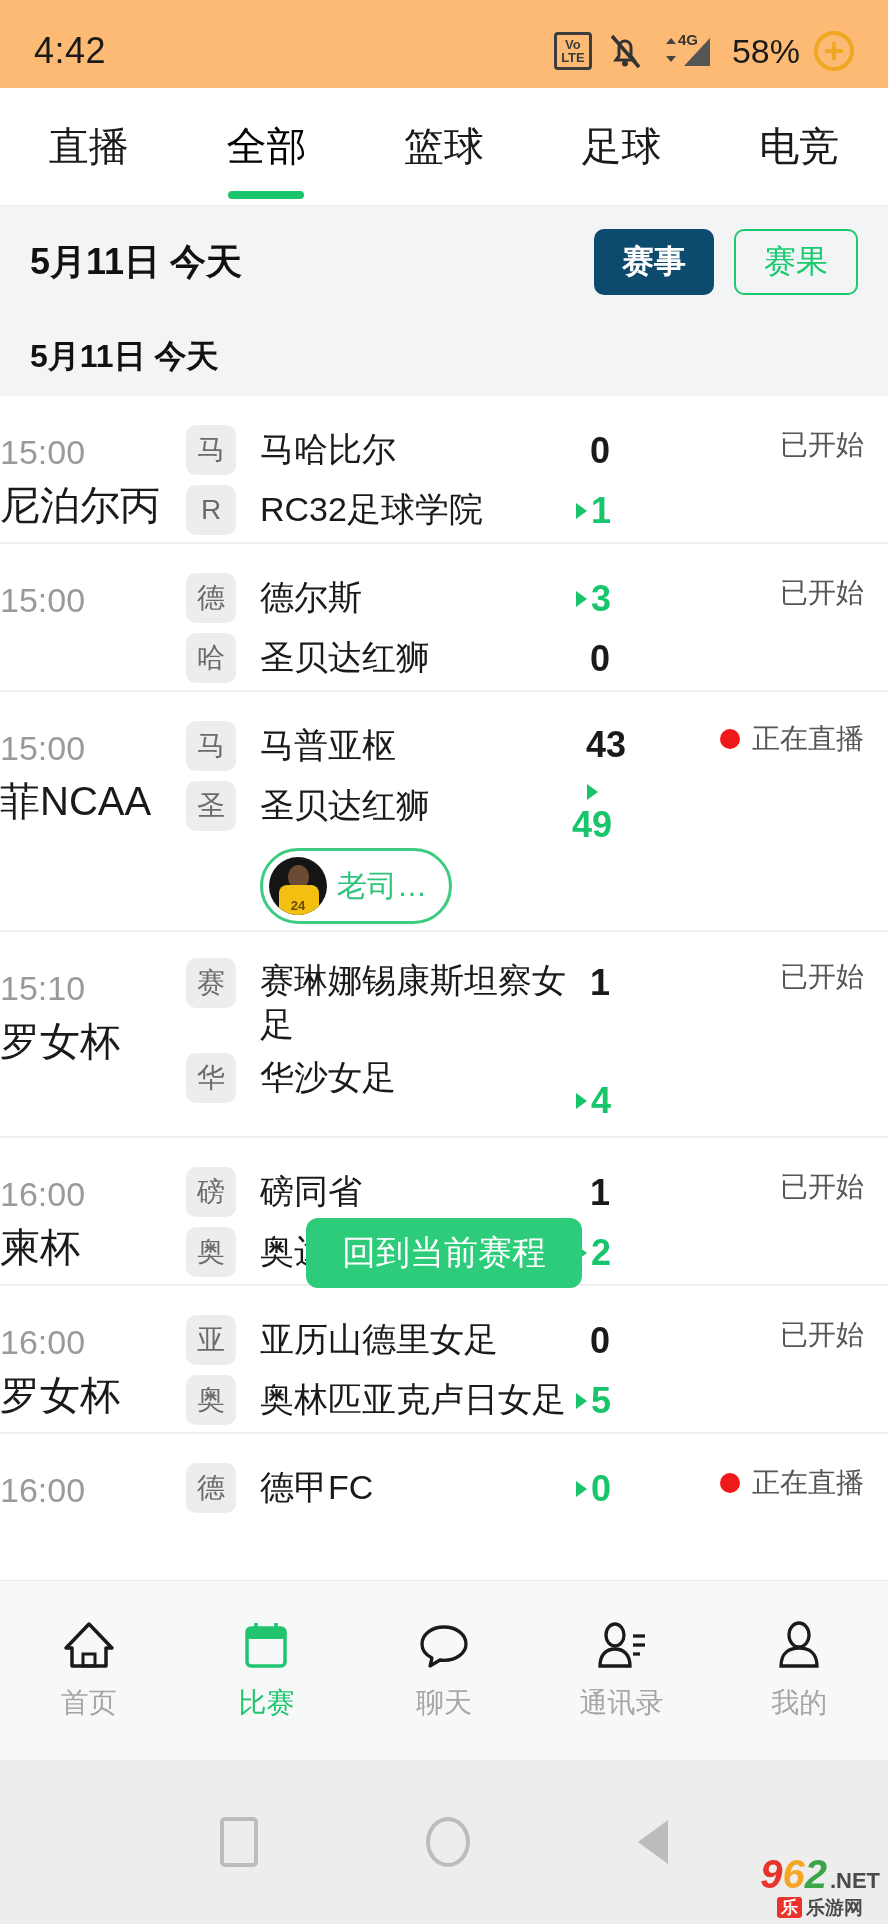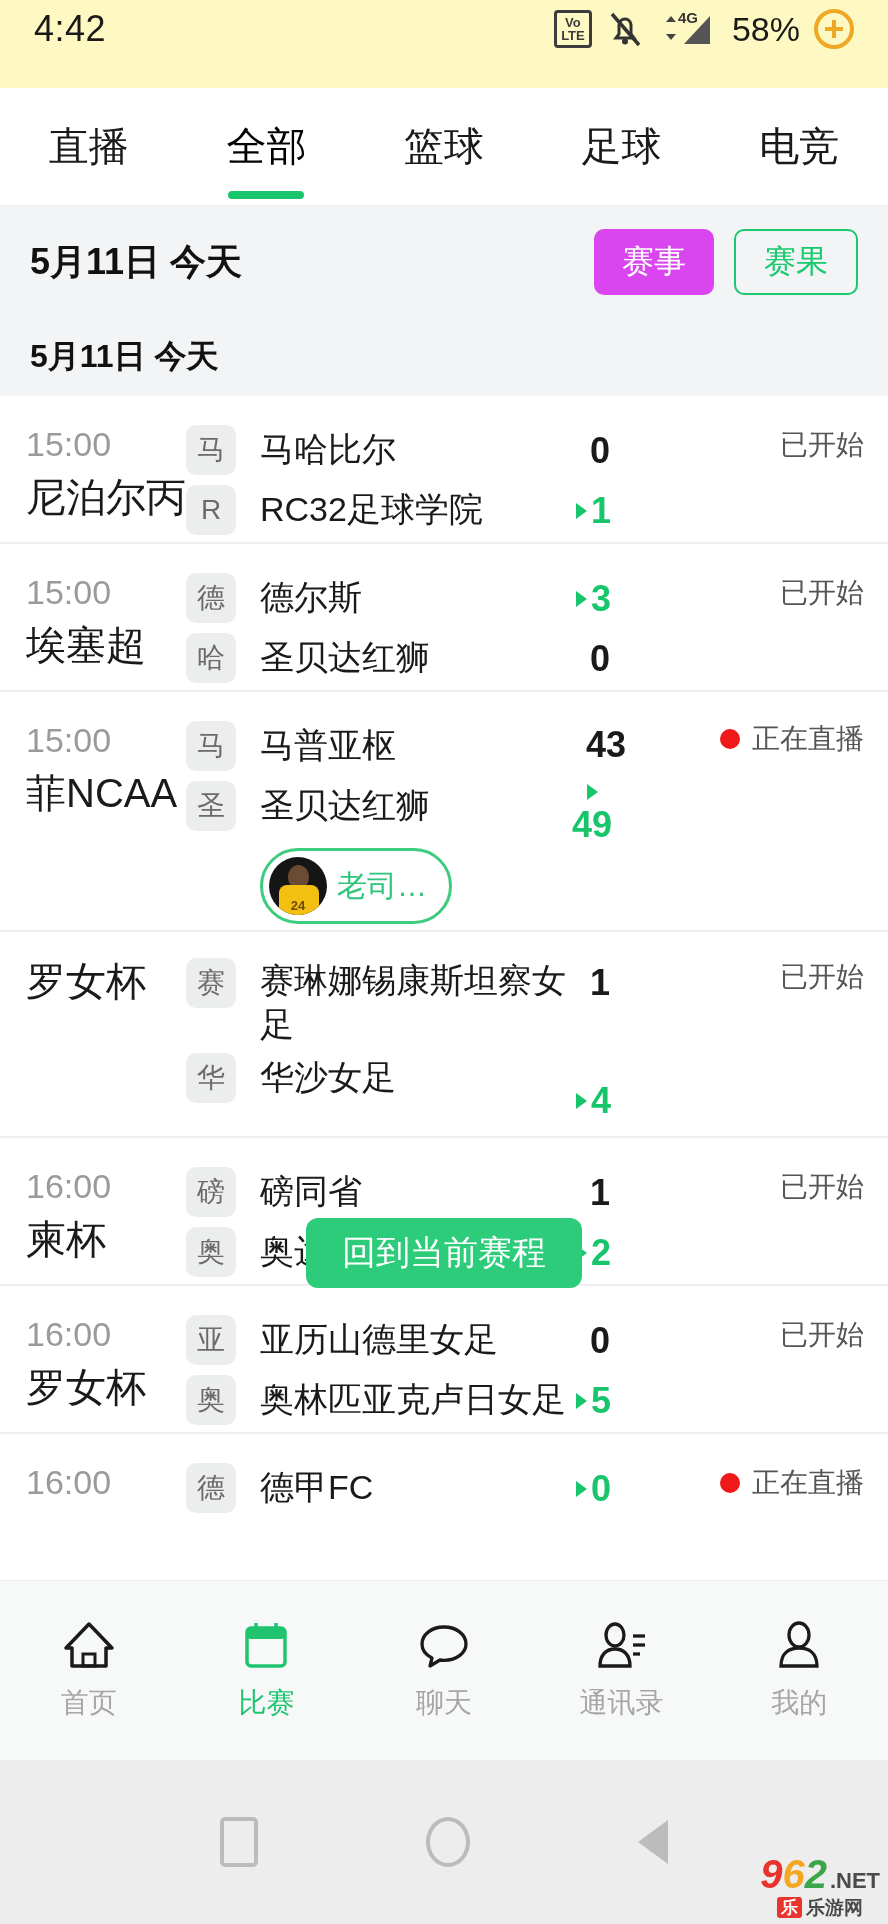--- a/index.html
+++ b/index.html
@@ -6,22 +6,22 @@
   html, body {
     width: 888px; height: 1924px;
     font-family: "Liberation Sans", "DejaVu Sans", sans-serif;
     background: #ffffff;
     overflow: hidden;
   }
   .phone { position: relative; width: 888px; height: 1924px; background:#fff; }
 
   
   .statusbar {
-    height: 88px; display: flex; align-items: flex-start;
-    padding: 8px 34px; background: #fef9c3;
+    height: 88px; display: flex; align-items: flex-end;
+    padding: 16px 34px; background: #fdba74;
   }
   .sb-time { font-size: 36px; color: #1a1a1a; letter-spacing: .5px; }
   .sb-right { margin-left: auto; display: flex; align-items: center; gap: 14px; }
   .volte {
     border: 3px solid #3c3c3c; border-radius: 4px; color:#3c3c3c;
     font-size: 13px; line-height: 13px; font-weight: bold;
     padding: 3px 3px; text-align: center; width: 38px;
   }
   .volte b { display:block; font-size: 13px; }
   .icon-svg { display:block; }
@@ -58,35 +58,35 @@
   .datebar {
     height: 112px; background: #f2f4f5; display:flex; align-items:center;
     padding: 0 30px;
   }
   .datebar-title { font-size: 36px; font-weight: bold; color:#111; }
   .datebar-btns { margin-left:auto; display:flex; gap: 20px; }
   .btn-pill {
     font-size: 32px; padding: 0 28px; height: 66px; border-radius: 10px;
     display:flex; align-items:center; justify-content:center;
   }
-  .btn-fill { background:#d946ef; color:#fff; }
+  .btn-fill { background:#0c4a6e; color:#fff;font-weight:bold; }
   .btn-outline { background:transparent; color:#1bc96f; border:2px solid #1bc96f; }
 
   .subdate {
     height: 78px; background:#f2f4f5; display:flex; align-items:center;
     padding: 0 30px; font-size: 32px; font-weight: bold; color:#111;
   }
 
   
   .list { background:#fff; }
   .match {
     display:flex; padding: 22px 0 22px 0; border-bottom: 2px solid #efefef;
     position: relative;
   }
-  .m-left { width: 186px; padding-left: 26px; flex-shrink:0; }
+  .m-left { width: 186px; flex-shrink:0;margin-top:8px; }
   .m-time { font-size: 34px; color:#9a9a9a; line-height: 52px; }
   .m-league { font-size: 40px; color:#1a1a1a; line-height: 54px; }
   .m-mid { flex: 1; min-width: 0; }
   .team-row {
     display:flex; align-items:center; min-height: 56px; margin: 4px 0;
   }
   .team-badge {
     width: 50px; height: 50px; border-radius: 10px; background:#eceded;
     color:#6b6b6b; font-size: 28px; display:flex; align-items:center;
     justify-content:center; flex-shrink:0;
@@ -265,21 +265,20 @@
           <div class="score lead">1</div>
         </div>
         <div class="m-status" style="top:30px;">
           <div class="m-status-text">已开始</div>
         </div>
       </div>
 
       <div class="match" style="height:148px;">
         <div class="m-left">
           <div class="m-time">15:00</div>
-          <div class="m-league">埃塞超</div>
         </div>
         <div class="m-mid">
           <div class="team-row">
             <div class="team-badge">德</div>
             <div class="team-name">德尔斯</div>
           </div>
           <div class="team-row">
             <div class="team-badge">哈</div>
             <div class="team-name">圣贝达红狮</div>
           </div>
@@ -330,20 +329,21 @@
           <div class="score lead">49</div>
         </div>
         <div class="m-status" style="top:28px;">
           <div class="live-dot"></div>
           <div class="m-status-text">正在直播</div>
         </div>
       </div>
 
       <div class="match" style="height:206px;">
         <div class="m-left">
+          <div class="m-time">15:10</div>
           <div class="m-league">罗女杯</div>
         </div>
         <div class="m-mid">
           <div class="team-row" style="align-items:flex-start;">
             <div class="team-badge">赛</div>
             <div class="team-name wrap">赛琳娜锡康斯坦察女足</div>
           </div>
           <div class="team-row">
             <div class="team-badge">华</div>
             <div class="team-name">华沙女足</div>

